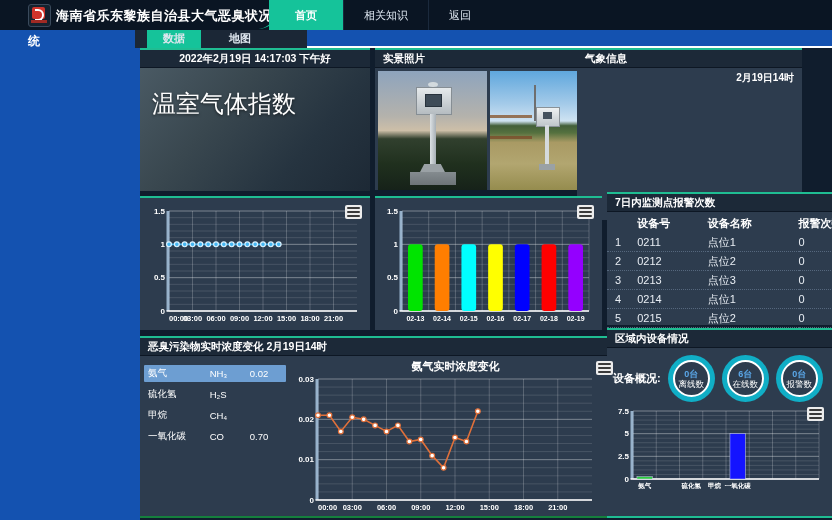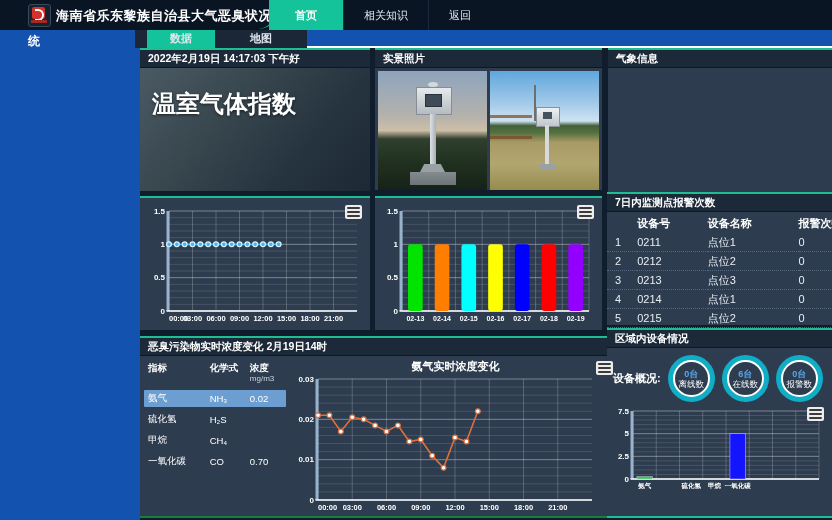--- a/index.html
+++ b/index.html
@@ -18,32 +18,32 @@
         transform:skewX(-32deg);border-radius:0 0 14px 0}
   .nav{position:absolute;left:269px;top:0;height:30px;display:flex;align-items:center;font-size:11px}
   .nav-item{padding:0 20px;height:30px;line-height:30px;color:#dfe8f2;border-left:1px solid #1b2a3d;cursor:pointer}
   .nav-item:first-child{border-left:none}
   .nav-item.active{background:#15c39a;color:#fff;font-weight:bold;padding:0 26px}
   
   .blue-strip{position:absolute;left:0;top:30px;width:832px;height:18px;background:#1452b0}
   .left-strip{position:absolute;left:0;top:48px;width:140px;height:472px;background:#1452b0}
   .title-wrap{position:absolute;left:28px;top:33px;font-size:12px;font-weight:bold;z-index:6}
   .tab-bar{position:absolute;left:135px;top:30px;width:172px;height:18px;background:#1b2736;display:flex;z-index:6}
-  .tab{height:18px;line-height:17px;padding:0 23px;margin-left:12px;font-size:11px;font-weight:bold;color:#dfe7ef;cursor:pointer}
+  .tab{height:18px;line-height:17px;padding:0 16px;margin-left:12px;font-size:11px;font-weight:bold;color:#dfe7ef;cursor:pointer}
   .tab.active{background:#15c39a}
   .white-underline{position:absolute;left:307px;top:46px;width:525px;height:2px;background:#fff;z-index:6}
   
   .panel{position:absolute;background:#2d3c4e;border-top:2px solid #1fbd92;box-sizing:border-box}
   .panel-header{height:17px;line-height:17px;background:#1c2938;font-size:10.5px;font-weight:bold;
         padding:0 8px;color:#fff;border-bottom:1px solid #0d1724;white-space:nowrap}
-  .panel-header.right{text-align:left}
+  .panel-header.right{text-align:center}
   
   #p-greeting{left:140px;top:48px;width:230px;height:142px}
   .greet-body{height:123px;background:linear-gradient(130deg,#4a5a64 0%,#39474f 35%,#263440 70%,#1d2935 100%)}
-  .greet-title{padding:20px 0 0 12px;font-size:24px;font-weight:bold;text-shadow:0 1px 3px rgba(0,0,0,.6)}
+  .greet-title{padding:20px 0 0 12px;font-size:24px;font-weight:normal;text-shadow:0 1px 3px rgba(0,0,0,.6)}
   
   #p-photos{left:375px;top:48px;width:227px;height:142px}
   .photo-body{height:119px;display:flex;gap:3px;padding:3px}
   .photo{flex:1;position:relative;overflow:hidden}
   .photoA{background:linear-gradient(180deg,#8ea4bd 0%,#b4b2ac 38%,#cdbfa8 50%,#31402e 57%,#20301e 78%,#162219 100%)}
   .photoB{background:linear-gradient(180deg,#5fa7dd 0%,#a5cbe9 28%,#cfe3f2 42%,#425f39 46%,#55713f 52%,#a99a64 60%,#b2a670 78%,#958c4e 100%)}
   .dev{position:absolute}
   .devA-head{left:calc(50% - 17px);top:16px;width:34px;height:26px;
         background:linear-gradient(180deg,#e6eaec,#b5bcc1);border:1px solid #868e94}
   .devA-screen{width:15px;height:11px;background:#3e4b57;border:1px solid #28323c;margin:6px auto 0}
@@ -53,21 +53,21 @@
         clip-path:polygon(18% 0,82% 0,100% 100%,0 100%)}
   .devA-ped{left:calc(50% - 23px);top:101px;width:46px;height:13px;background:linear-gradient(180deg,#848b8f,#6d7478)}
   .devB-head{left:calc(52% - 11px);top:36px;width:22px;height:18px;
         background:linear-gradient(180deg,#eef1f2,#bfc6ca);border:1px solid #8a9298}
   .devB-screen{width:9px;height:7px;background:#46535f;margin:4px auto 0}
   .devB-pole{left:calc(52% - 2px);top:54px;width:4px;height:40px;background:#d5dadd}
   .devB-base{left:calc(52% - 8px);top:93px;width:16px;height:6px;background:#9aa1a5}
   .fenceB{left:0;top:44px;width:42px;height:18px;border-top:3px solid #8a5a33;border-bottom:3px solid #7c4e2b;opacity:.8}
   .poleB{left:44px;top:14px;width:2px;height:36px;background:#6e6e6e}
   
-  #p-weather{left:608px;top:48px;width:225px;height:172px}
+  #p-weather{left:577px;top:48px;width:225px;height:172px}
   .weather-time{text-align:right;font-size:10px;font-weight:bold;padding:3px 8px}
   
   #p-ghchart{left:140px;top:196px;width:230px;height:134px}
   #p-daily{left:375px;top:196px;width:227px;height:134px}
   
   #p-alarms{left:607px;top:192px;width:252px;height:133px}
   .alarm-table{width:100%;border-collapse:collapse;font-size:11px;margin-top:2px}
   .alarm-table th{text-align:left;font-weight:bold;padding:2px 0;color:#fff}
   .alarm-table td{padding:1.5px 0;border-bottom:1px dotted #55677d;color:#e9eef4}
   .alarm-table .c-idx{width:12%;padding-left:8px}
@@ -156,20 +156,21 @@
         <div class="devB-screen"></div>
       </div>
       <div class="dev devB-pole"></div>
       <div class="dev devB-base"></div>
     </div>
   </div>
 </div>
 
 <div class="panel" id="p-weather">
   <div class="panel-header">气象信息</div>
+  <div class="weather-time">2月19日14时</div>
 </div>
 
 <div class="panel" id="p-ghchart">
   <div class="menu-btn" style="top:7px;right:8px">
       <i></i>
       <i></i>
       <i></i>
     </div>
   <svg id="chart-greenhouse" width="224" height="126" style="margin:3px 0 0 3px">
       <line x1="26" y1="110" x2="214" y2="110" stroke="#ffffff" stroke-opacity="0.55" stroke-width="0.7"></line>
@@ -332,28 +333,20 @@
           <td class="c-cnt">0</td>
         </tr>
       </tbody>
   </table>
 </div>
 
 <div class="panel" id="p-poll">
   <div class="panel-header">恶臭污染物实时浓度变化  2月19日14时</div>
   <div class="poll-body">
     <div class="poll-table">
-      <div class="poll-hrow">
-        <div class="pc0">指标</div>
-        <div class="pc1">化学式</div>
-        <div class="pc2">
-          <span>浓度</span><br>
-          <span class="poll-unit">mg/m3</span>
-        </div>
-      </div>
       <div>
           <div class="poll-row selected">
             <div class="pc0">氨气</div>
             <div class="pc1">NH₃</div>
             <div class="pc2">0.02</div>
           </div>
           <div class="poll-row">
             <div class="pc0">硫化氢</div>
             <div class="pc1">H₂S</div>
             <div class="pc2"></div>

